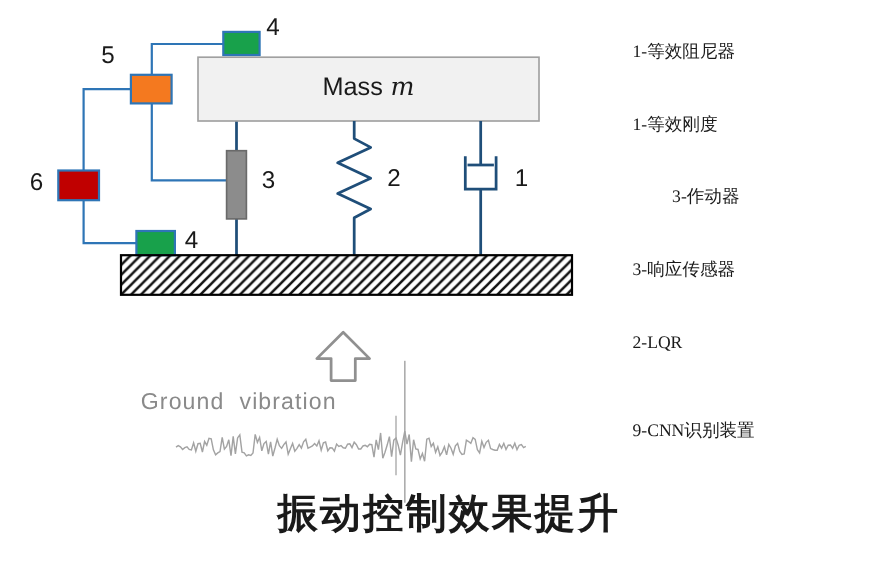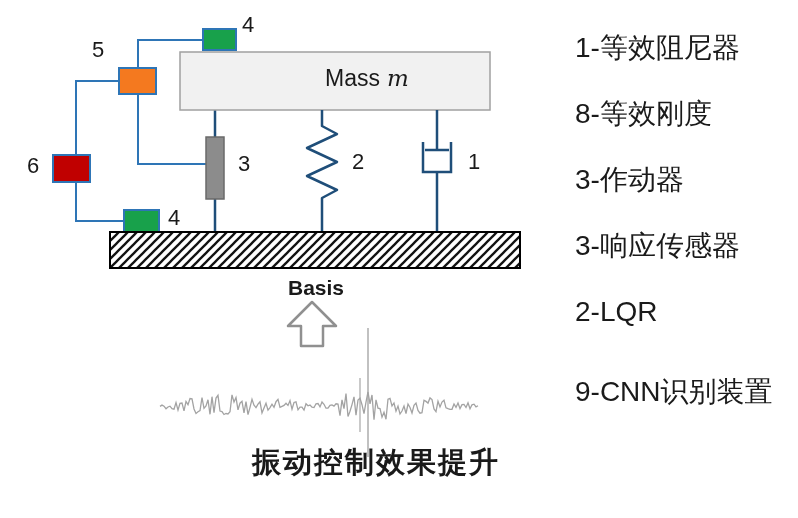--- a/index.html
+++ b/index.html
@@ -1,26 +1,26 @@
 <!DOCTYPE html>
 <html><head>
 <meta charset="utf-8">
 <style>
   html,body{margin:0;padding:0;background:#fff;}
   .stage{position:relative;width:798px;height:518px;background:#ffffff;overflow:hidden;
          font-family:"Liberation Sans",sans-serif;color:#1a1a1a;}
   .stage svg{position:absolute;left:0;top:0;}
   .lbl{position:absolute;font-size:22px;line-height:1.1;white-space:nowrap;}
   .num{font-size:22px;}
-  .mass-label{left:180px;top:66px;width:310px;text-align:center;font-size:23px;padding-left:32px;}
+  .mass-label{left:180px;top:66px;width:310px;text-align:center;font-size:23px;}
   .mass-label .var{font-style:italic;margin-left:7px;font-family:"DejaVu Serif",serif;}
   .basis-label{left:268px;top:276px;width:96px;text-align:center;font-weight:bold;font-size:21px;}
   .ground-label{left:128px;top:354px;color:#8a8a8a;font-size:21px;letter-spacing:1px;white-space:pre;}
-  .caption{left:252px;top:447px;font-size:29px;font-weight:600;letter-spacing:2px;}
-  .legend-item{position:absolute;left:575px;font-size:28px;line-height:26px;white-space:nowrap;}
+  .caption{left:252px;top:447px;font-size:37px;font-weight:600;letter-spacing:2px;}
+  .legend-item{position:absolute;left:575px;font-size:16px;line-height:26px;white-space:nowrap;font-family:Liberation Serif, serif;}
 </style>
 </head>
 <body>
 
 <div class="stage">
 
   <svg width="798" height="518" viewBox="0 0 798 518">
     <defs>
       <pattern id="hatch" patternUnits="userSpaceOnUse" width="9" height="9">
         <path d="M0,9 L9,0" stroke="#111" stroke-width="2.3"></path>
@@ -74,25 +74,25 @@
   </div>
 
   <div class="lbl num" style="left:242px;top:13px;">4</div>
   <div class="lbl num" style="left:92px;top:38px;">5</div>
   <div class="lbl num" style="left:27px;top:154px;">6</div>
   <div class="lbl num" style="left:168px;top:206px;">4</div>
   <div class="lbl num" style="left:238px;top:152px;">3</div>
   <div class="lbl num" style="left:352px;top:150px;">2</div>
   <div class="lbl num" style="left:468px;top:150px;">1</div>
 
-  <div class="lbl basis-label">Basis</div>
+  <div class="lbl ground-label">Ground  vibration</div>
   <div class="lbl caption">振动控制效果提升</div>
 
   <div>
     <div class="legend-item" style="top:35px;">1-等效阻尼器</div>
-    <div class="legend-item" style="top:101px;">8-等效刚度</div>
-    <div class="legend-item" style="top:167px;">3-作动器</div>
+    <div class="legend-item" style="top:101px;">1-等效刚度</div>
+    <div class="legend-item" style="top:167px;margin-left:36px;">3-作动器</div>
     <div class="legend-item" style="top:233px;">3-响应传感器</div>
     <div class="legend-item" style="top:299px;">2-LQR</div>
     <div class="legend-item" style="top:379px;">9-CNN识别装置</div>
   </div>
 
 </div>
 
 </body></html>

